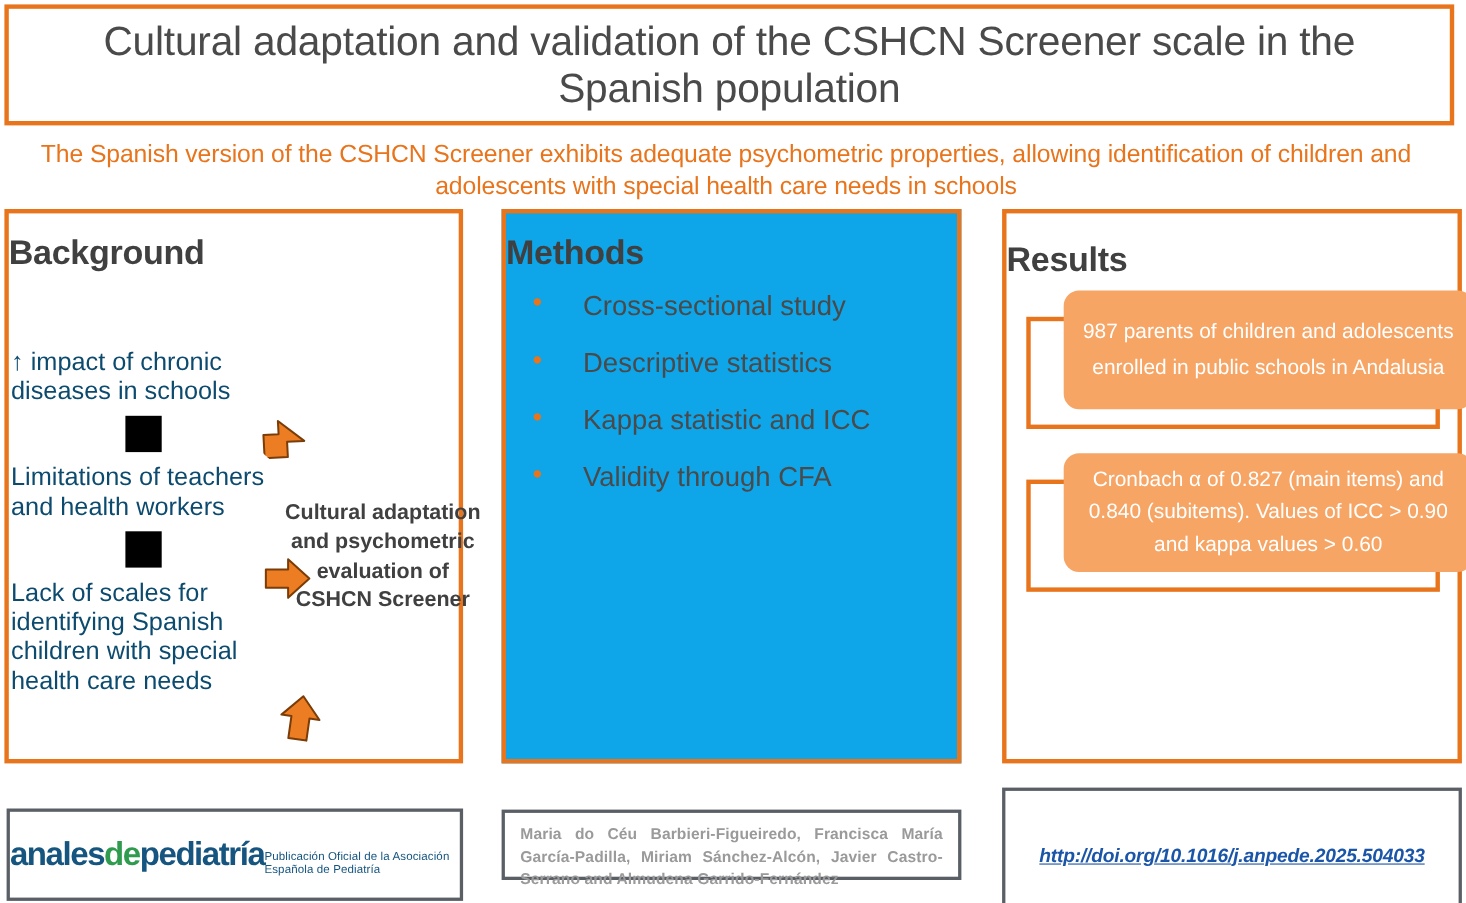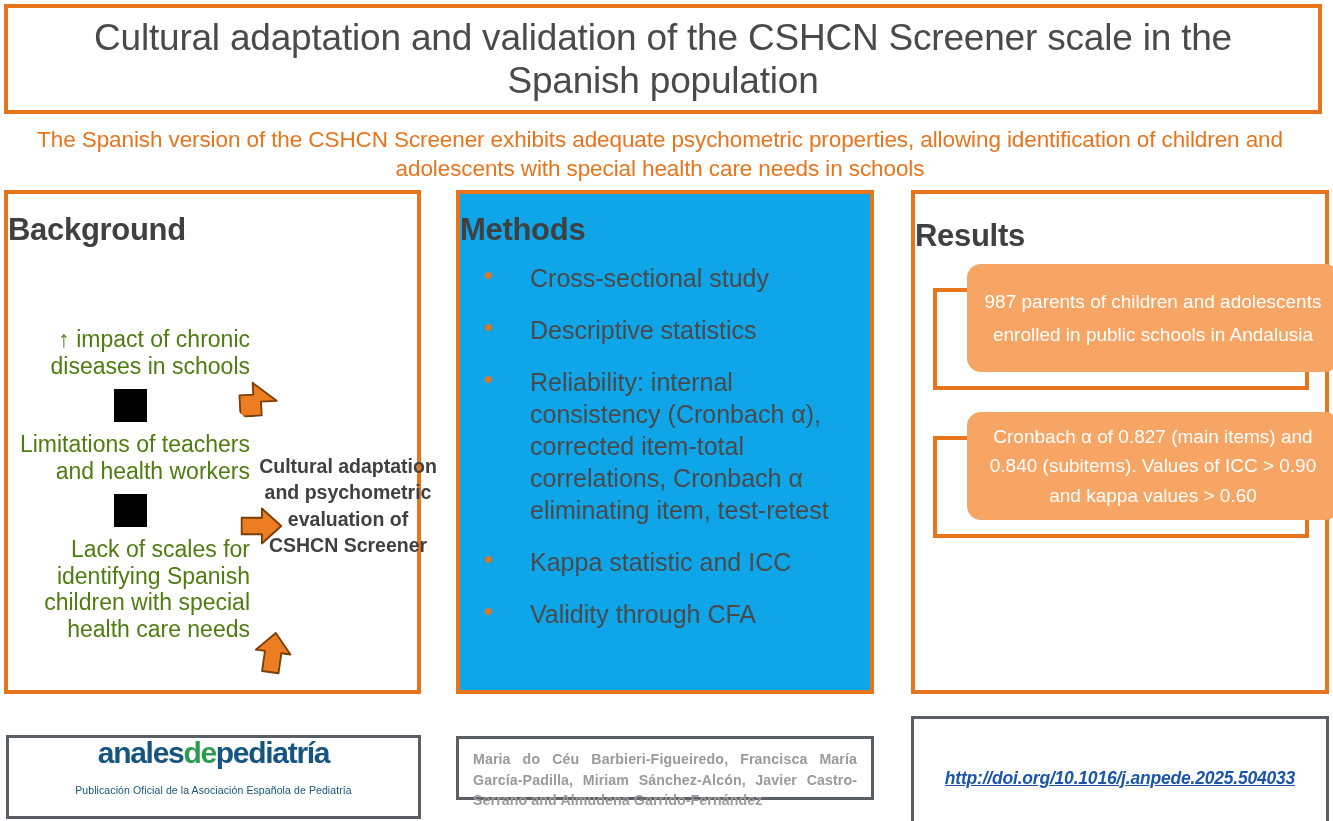--- a/index.html
+++ b/index.html
@@ -72,24 +72,24 @@
   .col-background .col-heading { margin-top: 18px; }
   .col-methods .col-heading    { margin-top: 18px; }
   .col-results .col-heading    { margin-top: 24px; }
 
   
   .bg-inner { position: relative; width: 100%; height: 440px; }
 
   .bg-chain {
     position: absolute;
     left: 2px;
-    top: 78px;
+    top: 67px;
     width: 240px;
-    text-align: right;
-    color: #4d7c0f;
+    text-align: left;
+    color: #0c4a6e;
     font-size: 23px;
     line-height: 1.17;
   }
   .bg-chain .step { margin: 0; }
   .tofu {
     display: block;
     width: 33px;
     height: 33px;
     background: #000000;
     margin: 9px auto;
@@ -195,22 +195,23 @@
     background: #ffffff;
   }
   .logo-box   { left: 6px;   top: 735px; width: 415px; height: 84px; }
   .author-box { left: 456px; top: 736px; width: 418px; height: 64px; }
   .doi-box    { left: 911px; top: 716px; width: 418px; height: 124px; }
 
   .logo-wrap {
     width: 100%;
     height: 100%;
     display: flex;
-    flex-direction: column;
+    flex-direction: row;
     align-items: center;
+    justify-content: center;
   }
   .logo-main {
     font-size: 30px;
     font-weight: bold;
     letter-spacing: -1.3px;
     line-height: 1;
   }
   .logo-anales    { color: #15557F; }
   .logo-de        { color: #2E9B4E; }
   .logo-pediatria { color: #15557F; }
@@ -289,21 +290,20 @@
 
     <div class="bg-goal">Cultural adaptation and psychometric evaluation of CSHCN Screener</div>
   </div>
 </div>
 
 <div class="col col-methods">
   <div class="col-heading">Methods</div>
   <ul class="bullets">
     <li>Cross-sectional study</li>
     <li>Descriptive statistics</li>
-    <li>Reliability: internal consistency (Cronbach α), corrected item-total correlations, Cronbach α eliminating item, test-retest</li>
     <li>Kappa statistic and ICC</li>
     <li>Validity through CFA</li>
   </ul>
 </div>
 
 <div class="col col-results">
   <div class="col-heading">Results</div>
 
   <div class="res-items">
 

